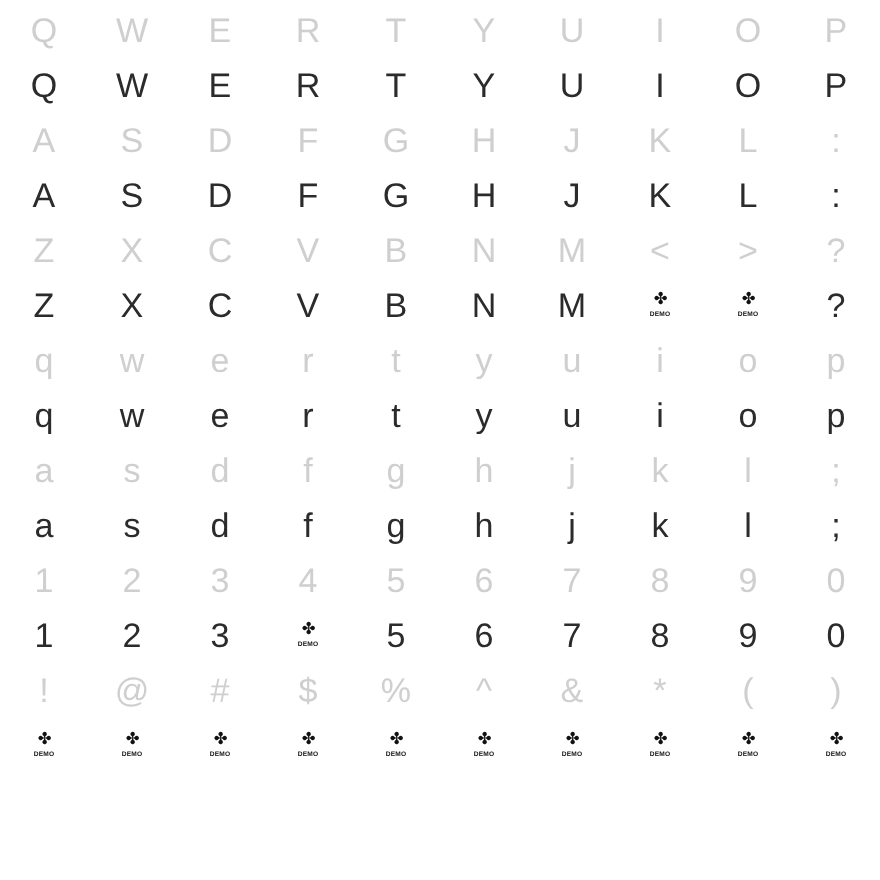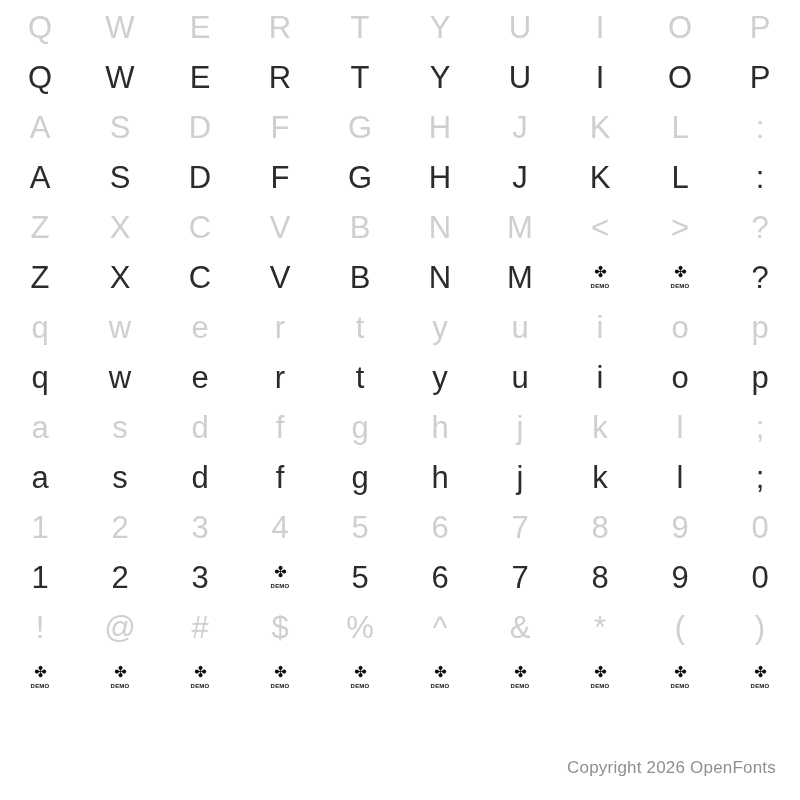--- a/index.html
+++ b/index.html
@@ -268,14 +268,13 @@
         <div class="cell"><span class="demo"><span class="petals">✤</span><span class="txt">DEMO</span></span></div>
         <div class="cell"><span class="demo"><span class="petals">✤</span><span class="txt">DEMO</span></span></div>
         <div class="cell"><span class="demo"><span class="petals">✤</span><span class="txt">DEMO</span></span></div>
         <div class="cell"><span class="demo"><span class="petals">✤</span><span class="txt">DEMO</span></span></div>
         <div class="cell"><span class="demo"><span class="petals">✤</span><span class="txt">DEMO</span></span></div>
         <div class="cell"><span class="demo"><span class="petals">✤</span><span class="txt">DEMO</span></span></div>
         <div class="cell"><span class="demo"><span class="petals">✤</span><span class="txt">DEMO</span></span></div>
         <div class="cell"><span class="demo"><span class="petals">✤</span><span class="txt">DEMO</span></span></div>
       </div>
     </div>
-  <div class="copyright">Copyright 2026 OpenFonts</div>
 </div>
 
 </body></html>

